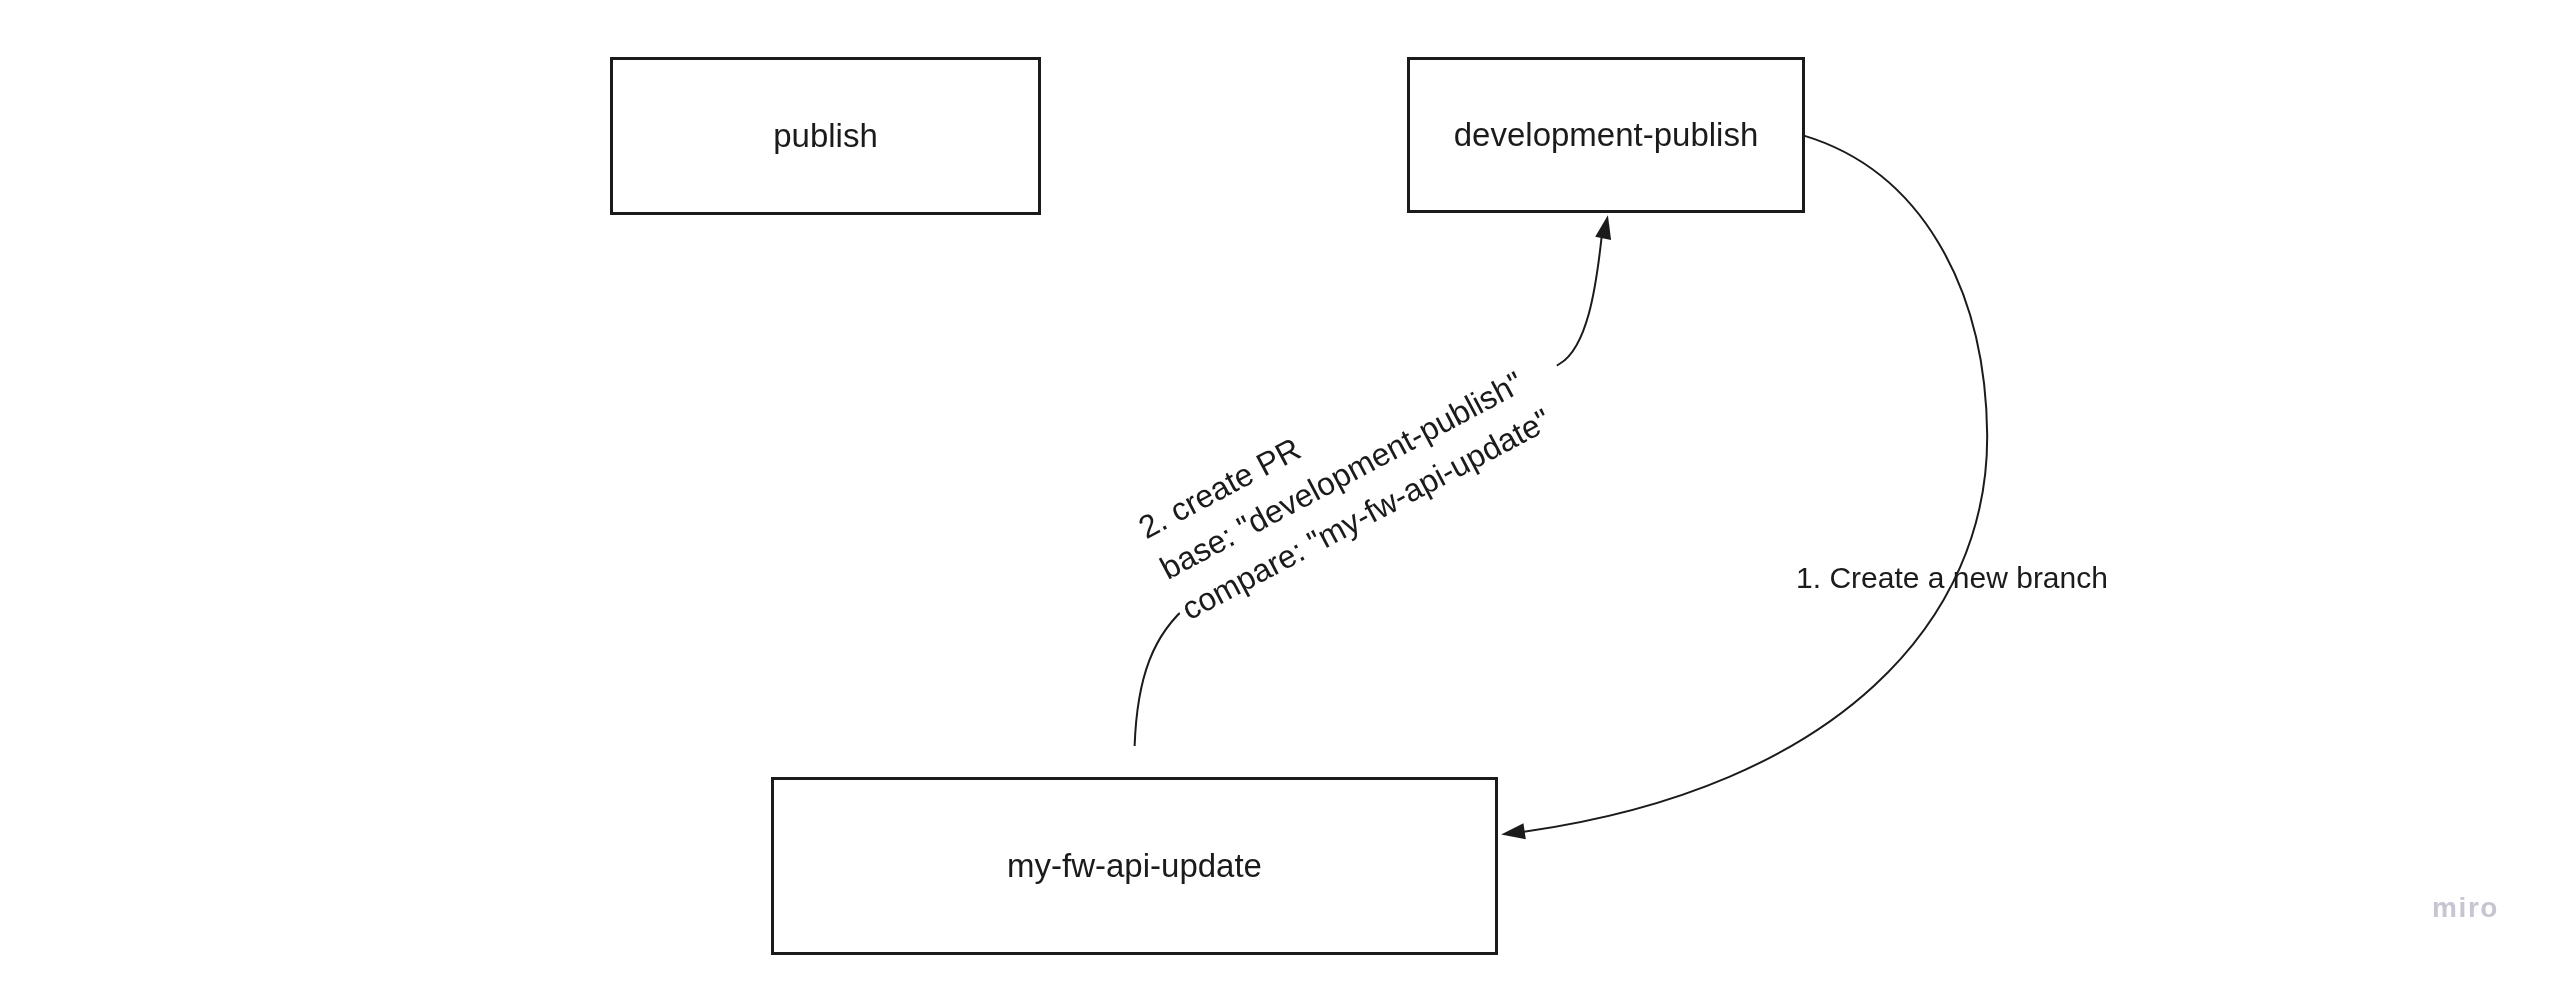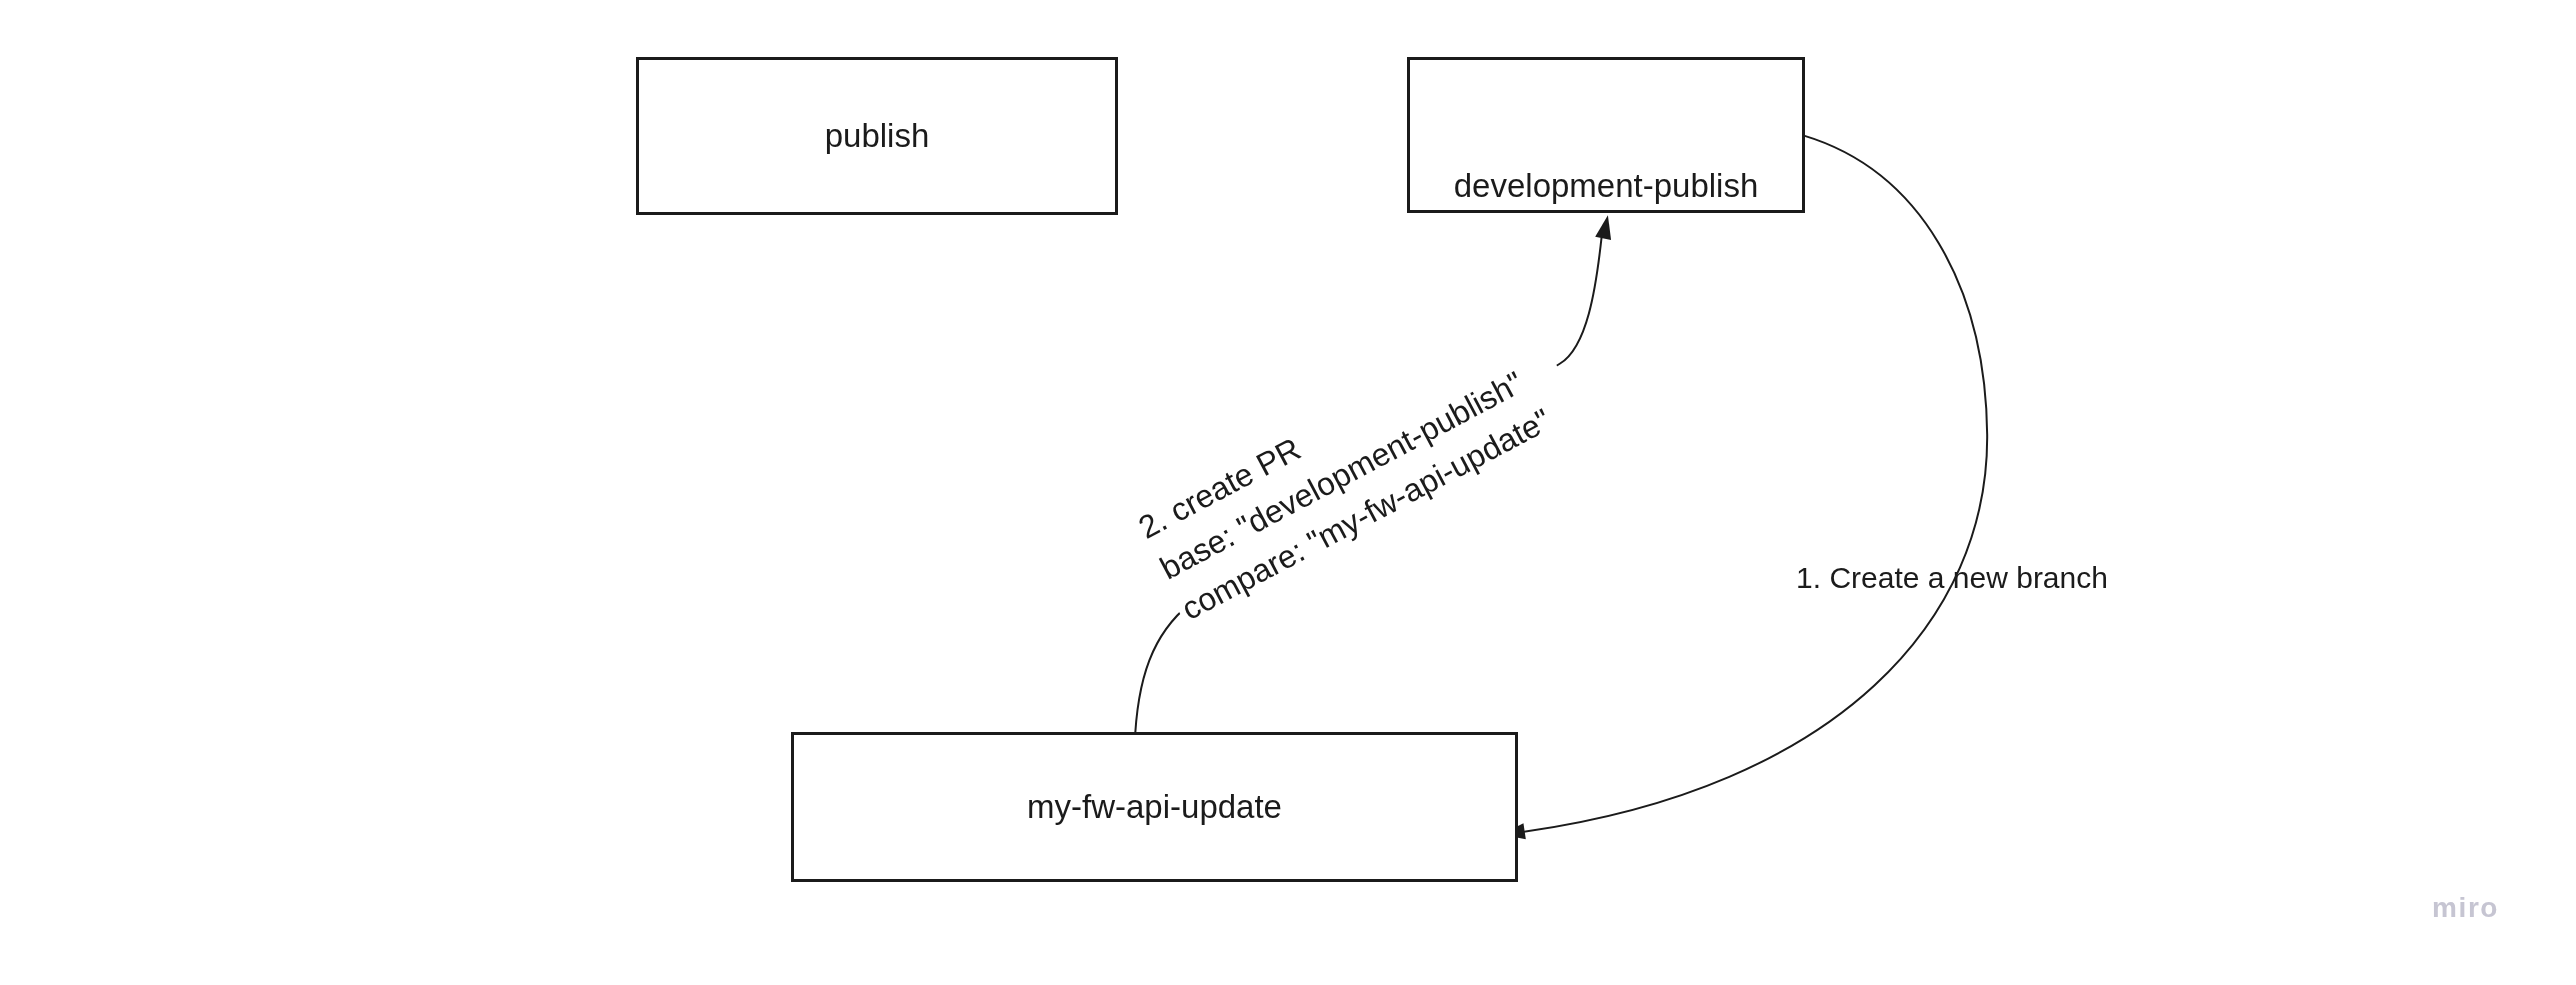--- a/index.html
+++ b/index.html
@@ -31,23 +31,23 @@
     align-items: center;
     justify-content: center;
     text-align: center;
   }
   .shape-label {
     font-size: 33px;
     line-height: 1.45;
     color: var(--ink);
     white-space: nowrap;
   }
-  #shape-publish        { left: 610px;  top: 57px;  width: 482px; height: 158px; margin-left: 26px; }
-  #shape-dev-publish    { left: 1407px; top: 57px;  width: 398px; height: 156px; align-items: flex-end; }
-  #shape-my-fw          { left: 771px;  top: 732px; width: 727px; height: 150px; margin-left: 20px; }
+  #shape-publish        { left: 610px;  top: 57px;  width: 431px; height: 158px; }
+  #shape-dev-publish    { left: 1407px; top: 57px;  width: 398px; height: 156px; }
+  #shape-my-fw          { left: 771px;  top: 777px; width: 727px; height: 178px; }
 
   .edge-label {
     position: absolute;
     font-size: 30px;
     color: var(--ink);
     white-space: nowrap;
   }
   #label-create-branch {
     left: 1952px;
     top: 578px;

